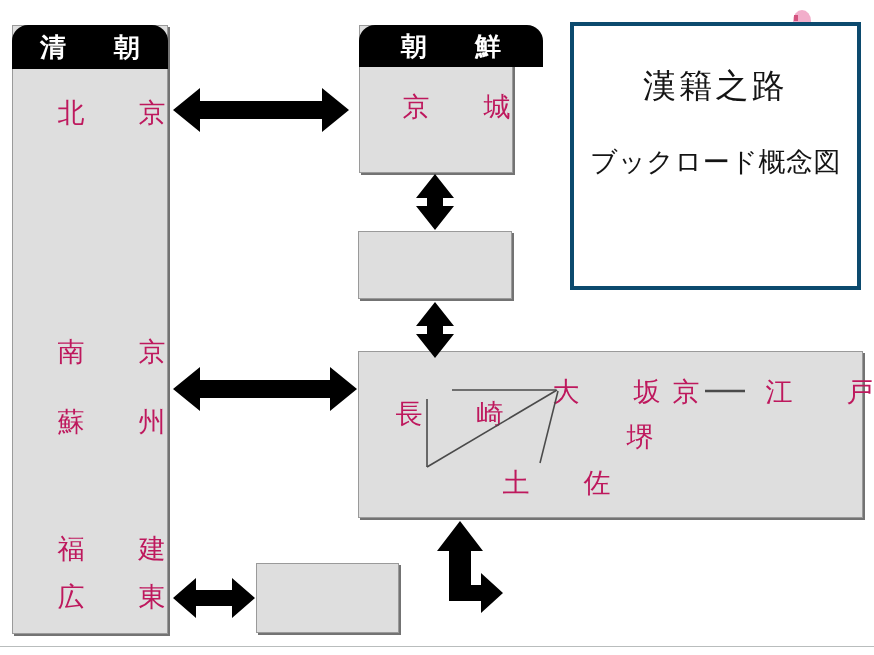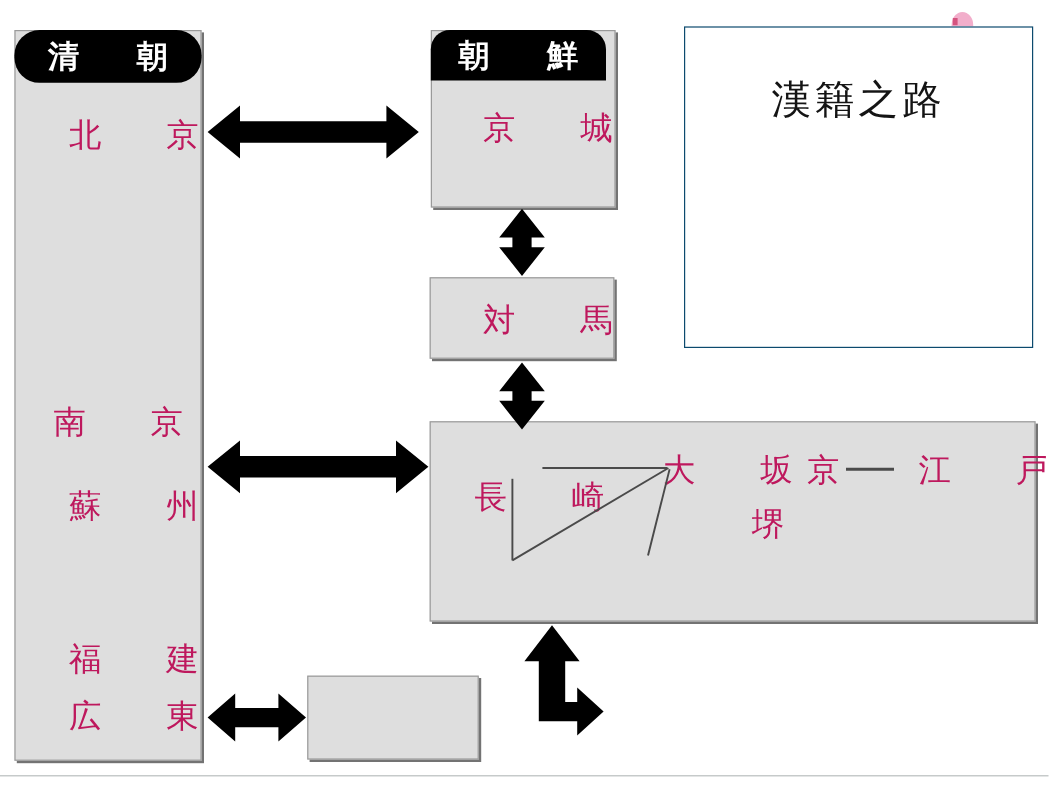--- a/index.html
+++ b/index.html
@@ -54,21 +54,21 @@
     font-family: "DejaVu Sans", "Liberation Sans", sans-serif;
   }
 
   
   #title-panel {
     position: absolute;
     left: 570px;
     top: 22px;
     width: 291px;
     height: 268px;
-    border: 1px solid #0c4a6e;
+    border: 4px solid #0c4a6e;
     background: #ffffff;
     box-sizing: border-box;
   }
   #title-main {
     position: absolute;
     left: 0; right: 0;
     top: 38px;
     text-align: center;
     font-family: "DejaVu Serif", "Liberation Serif", serif;
     font-size: 33px;
@@ -129,44 +129,44 @@
     height: 1px;
     background: #b9bdbd;
   }
 </style>
 </head>
 <body>
 
 <div id="stage">
 
   <div class="region-box" id="box-qing" style="left:12px; top:25px; width:156px; height:609px;"></div>
-  <div class="region-head" style="left:12px; top:25px; width:156px; height:44px;border-radius:21px;">
+  <div class="region-head" style="left:12px; top:25px; width:156px; height:44px;">
     <span>清　朝</span>
   </div>
   <div class="cjk-line" style="left:44px; top:95px;">北　京</div>
-  <div class="cjk-line" style="left:31px; top:334px;">南　京</div>
+  <div class="cjk-line" style="left:44px; top:334px;">南　京</div>
   <div class="cjk-line" style="left:44px; top:376px;margin-top:28px;">蘇　州</div>
   <div class="cjk-line" style="left:44px; top:531px;">福　建</div>
   <div class="cjk-line" style="left:44px; top:579px;font-family:Liberation Mono, monospace;">広　東</div>
 
   <div class="region-box" id="box-joseon" style="left:359px; top:25px; width:154px; height:148px;"></div>
-  <div class="region-head" style="left:359px; top:25px; width:146px; height:42px;">
+  <div class="region-head" style="left:359px; top:25px; width:184px; height:42px;">
     <span>朝　鮮</span>
   </div>
   <div class="cjk-line" style="left:389px; top:89px;">京　城</div>
 
   <div class="region-box" id="box-tsushima" style="left:358px; top:231px; width:154px; height:68px;"></div>
-  <div class="cjk-line" style="left:389px; top:249px;">対　馬</div>
 
   <div class="region-box" id="box-japan" style="left:358px; top:351px; width:505px; height:167px;"></div>
   <div class="cjk-line" style="left:382px; top:396px;">長　崎</div>
   <div class="cjk-line" style="left:539px; top:374px;">大　坂</div>
   <div class="cjk-line" style="left:659px; top:374px; letter-spacing:0;">京</div>
   <div class="cjk-line" style="left:752px; top:374px;">江　戸</div>
   <div class="cjk-line" style="left:613px; top:419px; letter-spacing:0;">堺</div>
+  <div class="cjk-line" style="left:489px; top:465px;">土　佐</div>
 
   <div class="region-box" id="box-ryukyu" style="left:256px; top:563px; width:143px; height:70px;"></div>
 
   <svg id="line-layer" viewBox="0 0 874 655">
 
     <line x1="452" y1="390" x2="556" y2="390" stroke="#4a4a4a" stroke-width="1.6"></line>
 
     <line x1="427" y1="399" x2="427" y2="467" stroke="#4a4a4a" stroke-width="1.6"></line>
 
     <line x1="427" y1="467" x2="557" y2="390" stroke="#4a4a4a" stroke-width="1.6"></line>
@@ -205,17 +205,18 @@
 
     <g>
       <polygon fill="#000000" points="
         460,521 483,551 471,551 471,585 481,585 481,573 503,593 481,613 481,601 449,601 449,551 437,551"></polygon>
     </g>
   </svg>
 
   <div id="pink-blob"></div>
   <div id="title-panel">
     <div id="title-main">漢籍之路</div>
+    <div id="title-sub">ブックロード概念図</div>
   </div>
 
   <div id="bottom-rule"></div>
 
 </div>
 
 </body></html>

